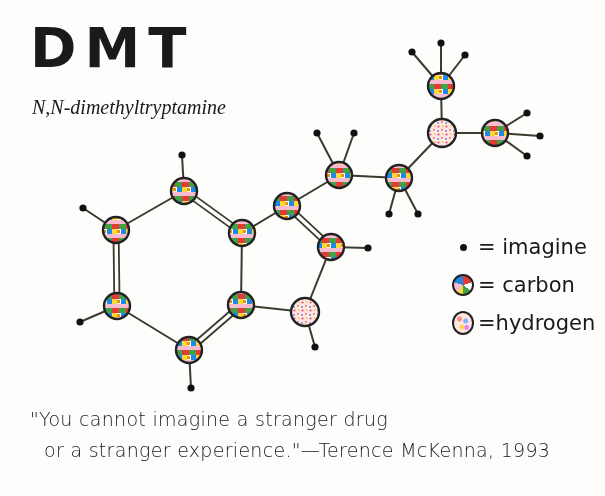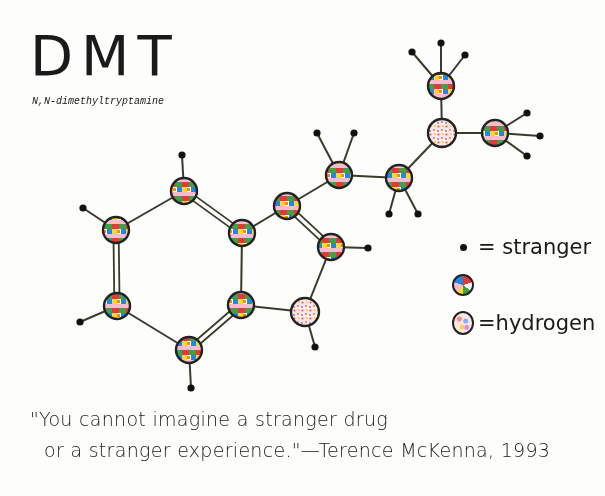--- a/index.html
+++ b/index.html
@@ -1,21 +1,21 @@
 <!DOCTYPE html>
 <html><head>
 <meta charset="utf-8">
 <style>
   html, body { margin:0; padding:0; background:#fdfdfb; }
   body { width:605px; height:496px; position:relative; overflow:hidden;
          font-family:"DejaVu Sans", sans-serif; color:#1a1a1a; }
-  .title { position:absolute; left:30px; top:28px; font-size:56px; font-weight:400;
+  .title { position:absolute; left:30px; top:20px; font-size:56px; font-weight:700;
            letter-spacing:8px; line-height:1; font-family:"DejaVu Sans", sans-serif; }
-  .subtitle { position:absolute; left:32px; top:96px; font-size:10px; font-style:italic;
-              font-family:Liberation Mono, monospace; }
+  .subtitle { position:absolute; left:32px; top:96px; font-size:20px; font-style:italic;
+              font-family:Liberation Serif, serif; }
   svg.mol { position:absolute; left:0; top:0; }
   .legend { position:absolute; left:452px; top:228px; }
   .legend-row { display:flex; align-items:center; height:38px; font-size:21px;
                 font-family:"DejaVu Sans", sans-serif; }
   .legend-row .sw { width:22px; display:flex; justify-content:center; margin-right:4px; }
   .dot-h { width:7px; height:7px; border-radius:50%; background:#111; }
   .dot-c { width:18px; height:18px; border-radius:50%; border:2px solid #222;
            background:conic-gradient(#e53935 0 20%, #ffffff 20% 35%, #43a047 35% 50%, #fdd835 50% 62%, #f8bbd0 62% 80%, #1e88e5 80% 100%); }
   .dot-n { width:20px; height:20px; border-radius:50%; border:2px solid #222;
            background:radial-gradient(circle at 30% 30%, #ff8a80 0 2px, transparent 3px),
@@ -129,26 +129,27 @@
       <circle cx="441" cy="86" r="13" fill="url(#carbonPat)" stroke="#222222" stroke-width="2.4"></circle>
       <circle cx="495" cy="133" r="13" fill="url(#carbonPat)" stroke="#222222" stroke-width="2.4"></circle>
     </g>
 </svg>
 
 <div class="legend">
   <div class="legend-row">
     <span class="sw">
         <span class="dot-h"></span>
       </span>
-    <span>= stranger</span>
+    <span>= imagine</span>
   </div>
   <div class="legend-row">
     <span class="sw">
         <span class="dot-c"></span>
       </span>
+    <span>= carbon</span>
   </div>
   <div class="legend-row">
     <span class="sw">
         <span class="dot-n"></span>
       </span>
     <span>=hydrogen</span>
   </div>
 </div>
 
 <div class="quote">

